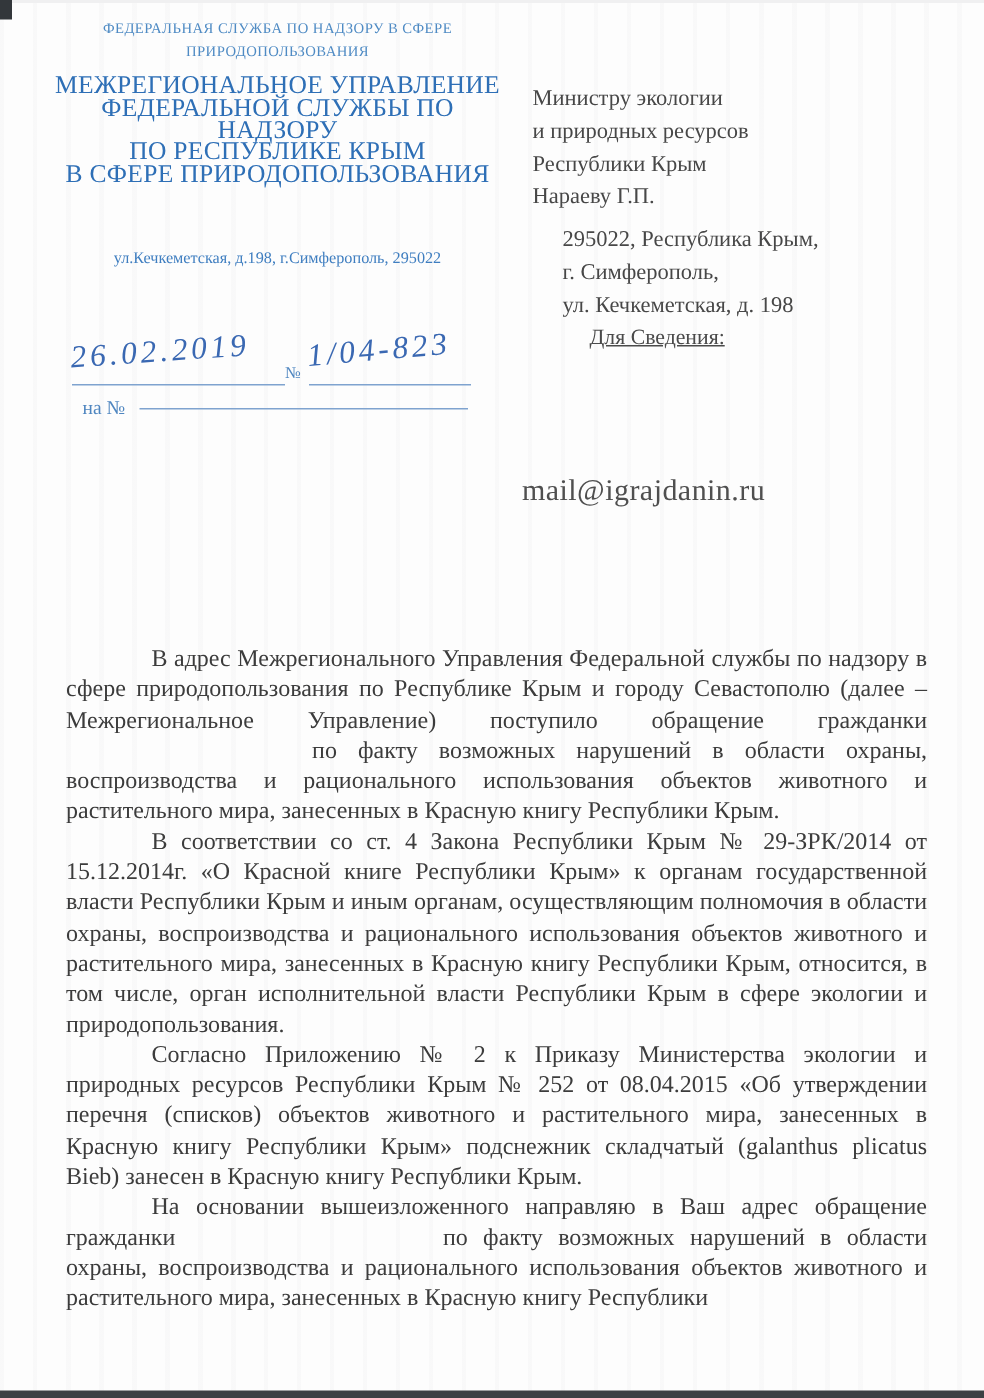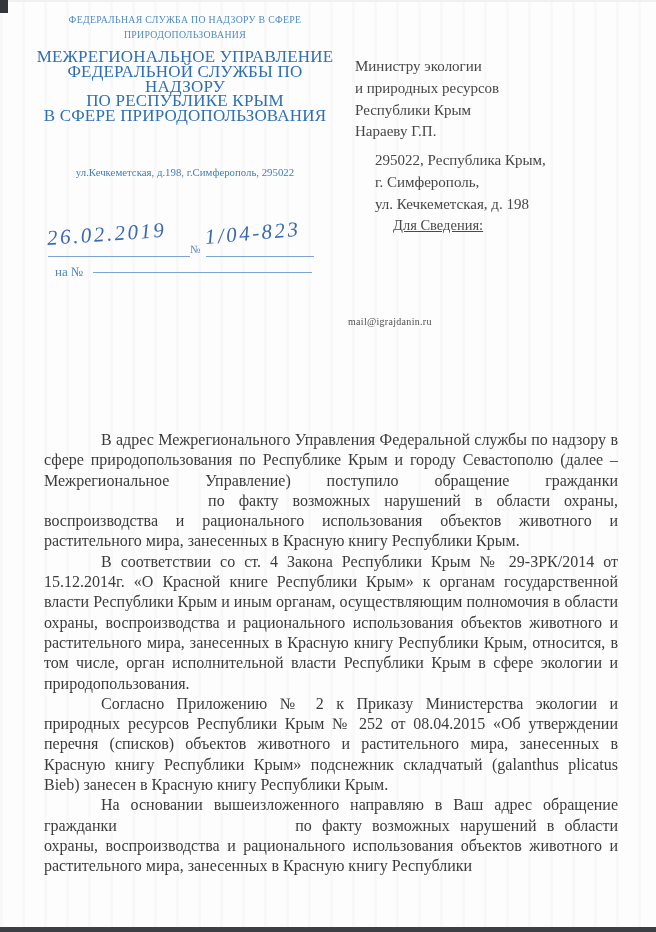--- a/index.html
+++ b/index.html
@@ -44,21 +44,21 @@
   .ref-number-sign { position:absolute; left:190px; top:243px; font-size:11px; color:#4f86c0; }
   .ref-number-seg { position:absolute; left:206px; top:225px; width:108px; height:31px; border-bottom:1.5px solid #7fa3cf; }
   .ref-number-seg .handwriting { transform:rotate(-5deg); transform-origin:left bottom; }
   .ref-reply-label { position:absolute; left:55px; top:264px; font-size:13px; color:#4f86c0; }
   .ref-reply-line { position:absolute; left:93px; top:245px; width:219px; height:27px; border-bottom:1.5px solid #7fa3cf; }
 
   
   .addressee-name  { position:absolute; left:355px; top:56px;  width:270px; font-size:15px; line-height:21.8px; color:#474747; }
   .addressee-addr  { position:absolute; left:355px; top:150px; width:270px; font-size:15px; line-height:21.8px; color:#474747;margin-left:20px; }
   .fyi-label { position:absolute; left:355px; top:217px; font-size:14.5px; color:#4a4a4a; text-decoration:underline;margin-left:38px; }
-  .fyi-email { position:absolute; left:348px; top:316px; font-size:10px; color:#4f4f4f; letter-spacing:0.3px; }
+  .fyi-email { position:absolute; left:348px; top:316px; font-size:20px; color:#4f4f4f; letter-spacing:0.3px; }
 
   
   .subject { position:absolute; left:95px; top:359px; font-style:italic; font-size:15.5px; color:#454545; letter-spacing:0.3px; }
   .body-text {
     position:absolute; left:44px; top:430px; width:574px;
     font-size:16px; line-height:20.3px; color:#3c3c3c;
     text-align:justify;
   }
   .body-text p { margin:0; text-indent:57px; }
   .redacted-gap { display:inline-block; height:1px; }

